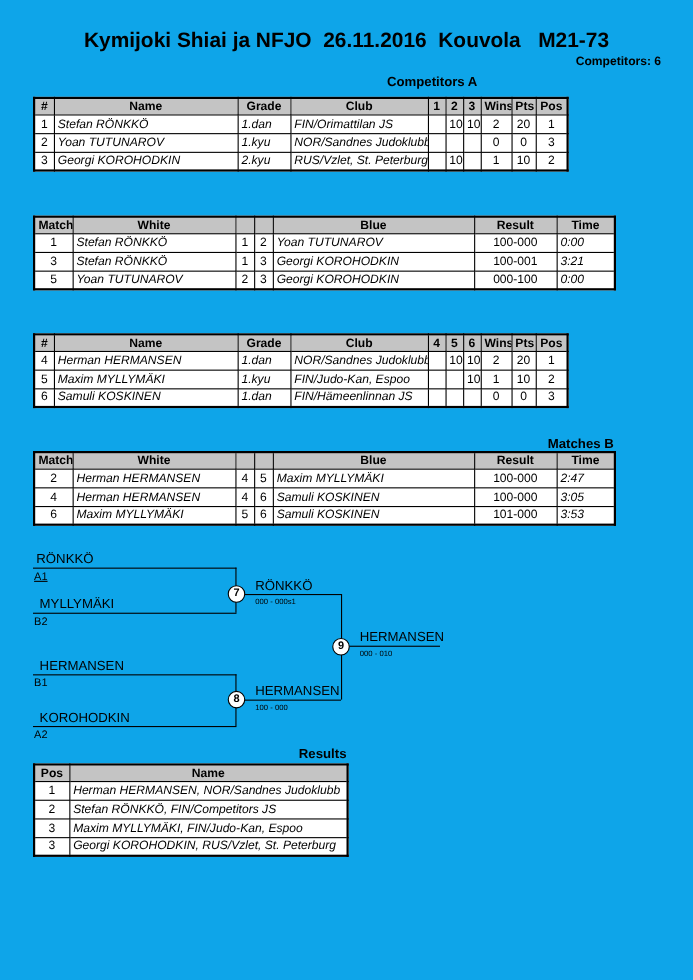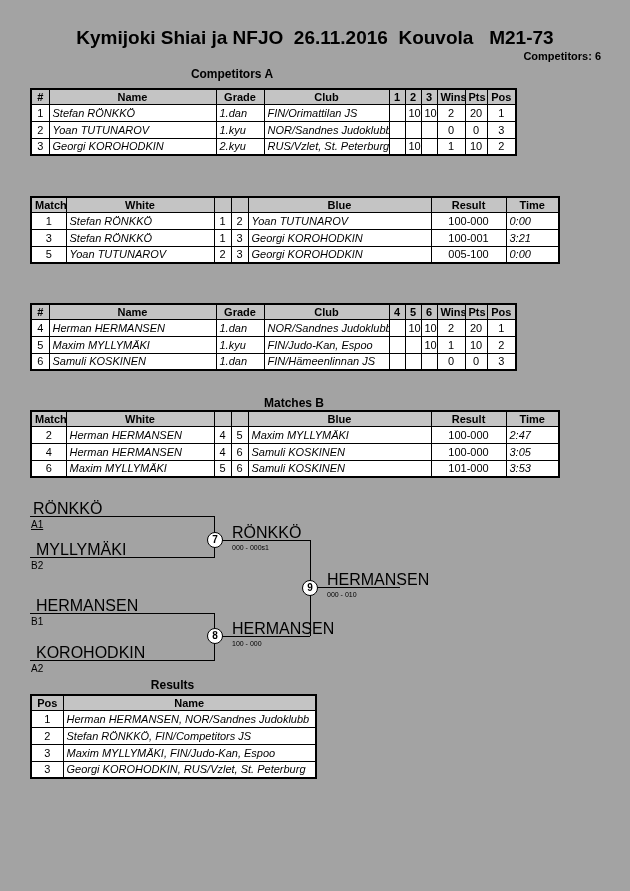--- a/index.html
+++ b/index.html
@@ -1,37 +1,37 @@
 <!DOCTYPE html>
 <html><head>
 <meta charset="utf-8">
 <style>
   * { margin:0; padding:0; box-sizing:border-box; }
   html,body { background:#fff; }
   body { width:630px; font-family:"Liberation Sans", sans-serif; color:#000; }
-  .page { position:relative; width:630px; height:891px; background:#a3a3a3; overflow:hidden;padding-left:40px; }
+  .page { position:relative; width:630px; height:891px; background:#0ea5e9; overflow:hidden;padding-left:40px; }
 
   .doc-title { position:absolute; top:27px; left:0; width:630px; text-align:center;
                font-size:19px; font-weight:bold; white-space:pre; }
   .comp-count { position:absolute; top:50px; right:29px; font-size:11px; font-weight:bold; }
 
-  .sec-title { position:absolute; font-size:12px; font-weight:bold; text-align:center; }
+  .sec-title { position:absolute; font-size:12px; font-weight:bold; text-align:right; }
 
   table.tbl { position:absolute; border-collapse:collapse; table-layout:fixed;
               font-size:11px; border:2px solid #000; background:#fff; }
   .tbl th, .tbl td { border:1px solid #000; overflow:hidden; white-space:nowrap;
                      padding:0 3px; height:17px; }
   .tbl th { background:#c4c4c4; font-weight:bold; text-align:center; height:15px; }
   .tbl td.c { text-align:center; }
   .tbl td.l { text-align:left;font-style:italic; }
 
   
   .bk-line  { position:absolute; height:0; border-top:1px solid #000; }
   .bk-vline { position:absolute; width:0; border-left:1px solid #000; }
-  .bk-name  { position:absolute; font-size:16px; line-height:13px; white-space:nowrap; }
+  .bk-name  { position:absolute; font-size:12px; line-height:13px; white-space:nowrap; }
   .bk-seed  { position:absolute; font-size:10px; line-height:12px; }
   .bk-result{ position:absolute; font-size:7px; line-height:9px; white-space:nowrap; }
   .bk-node  { position:absolute; width:16px; height:16px; border:1px solid #000; border-radius:50%;
               background:#fff; text-align:center; line-height:14px; font-size:10px; font-weight:bold; }
 </style>
 </head>
 <body>
 
 <div class="page">
 
@@ -145,21 +145,21 @@
         <td class="l">Georgi KOROHODKIN</td>
         <td class="c">100-001</td>
         <td class="l">3:21</td>
       </tr>
       <tr>
         <td class="c">5</td>
         <td class="l">Yoan TUTUNAROV</td>
         <td class="c">2</td>
         <td class="c">3</td>
         <td class="l">Georgi KOROHODKIN</td>
-        <td class="c">005-100</td>
+        <td class="c">000-100</td>
         <td class="l">0:00</td>
       </tr>
     </tbody>
   </table>
 
   <table class="tbl" style="top:303px; left:30px; width:485px;">
     <colgroup>
       <col style="width:18px">
         <col style="width:167px">
         <col style="width:48px">

